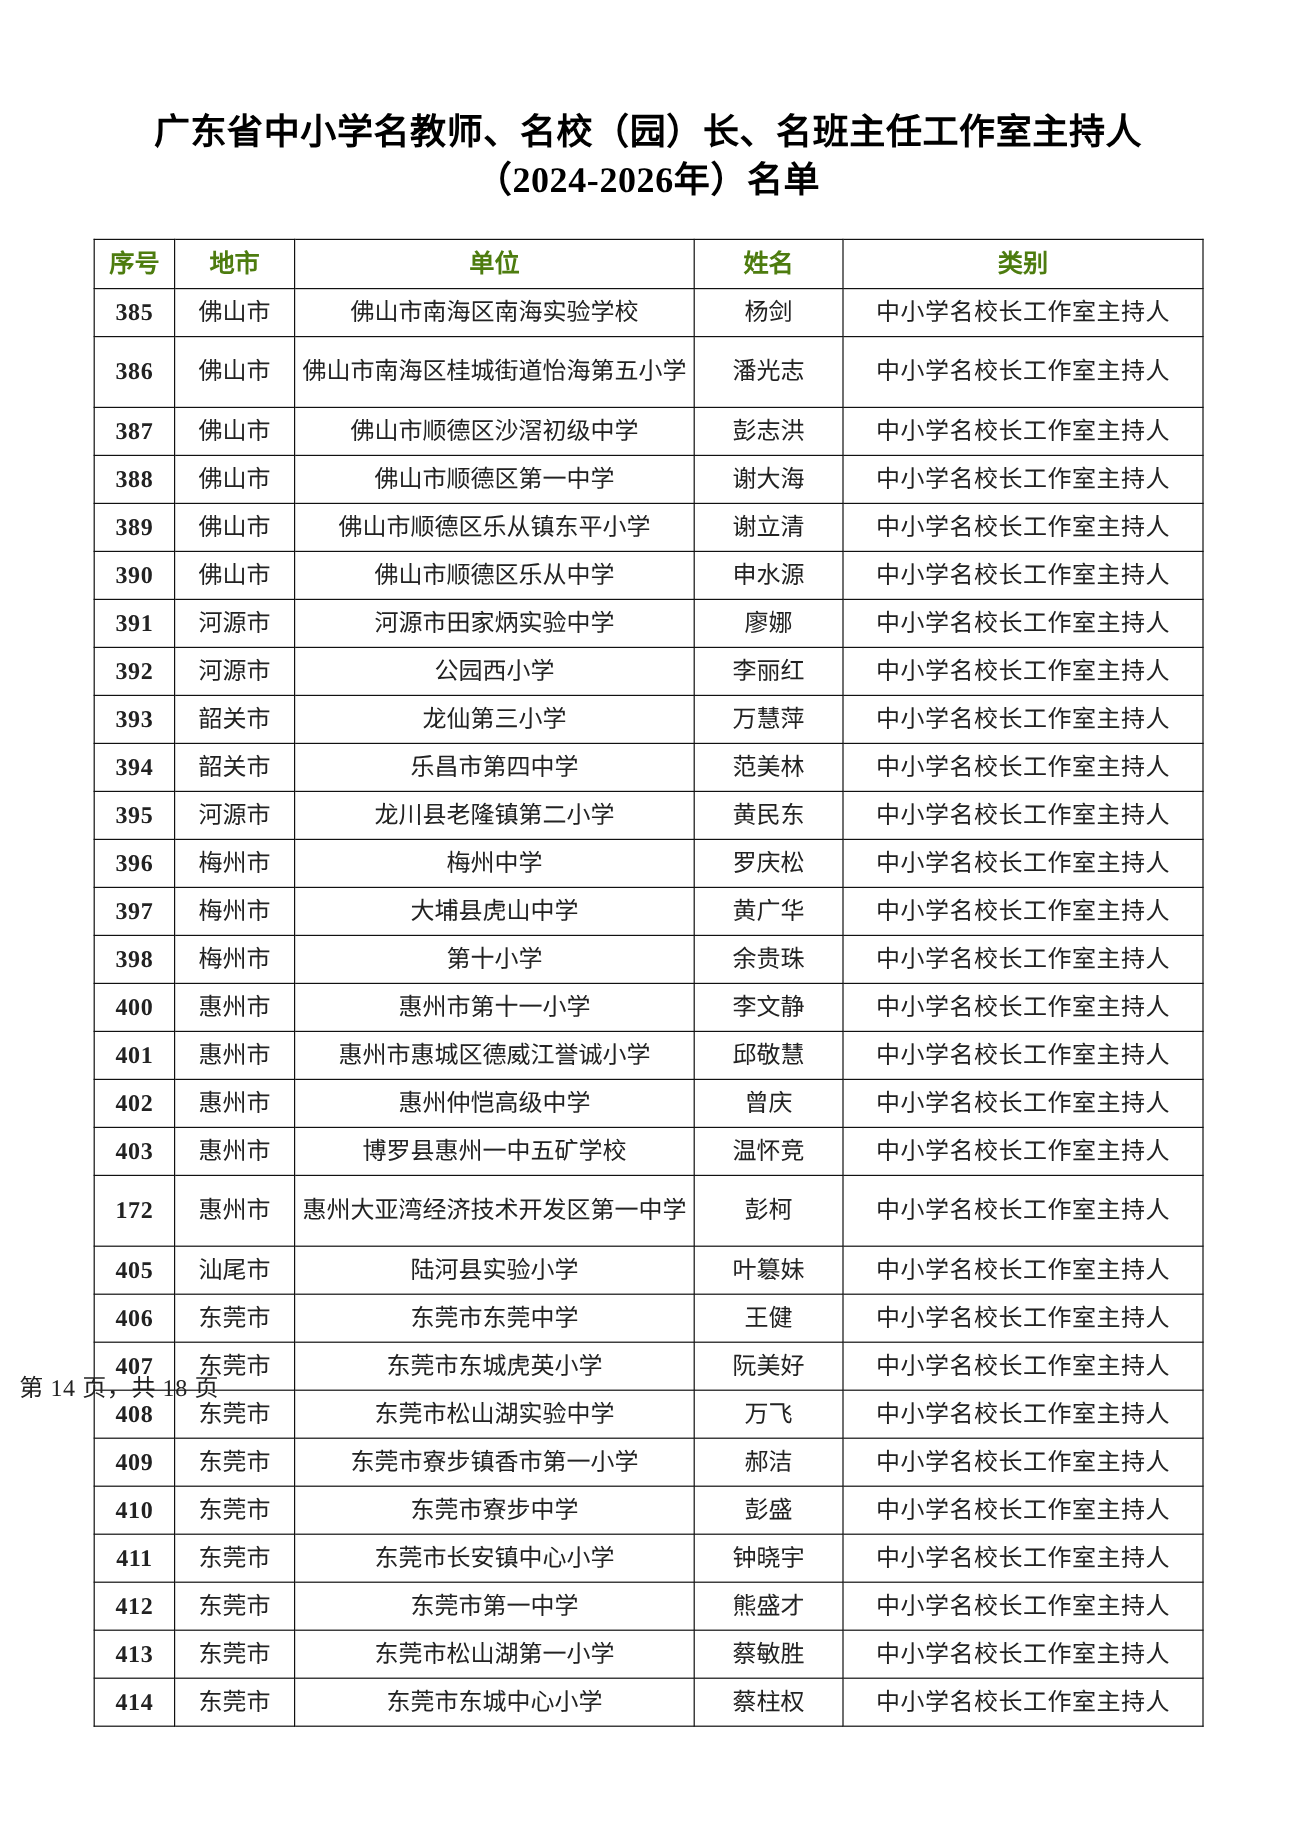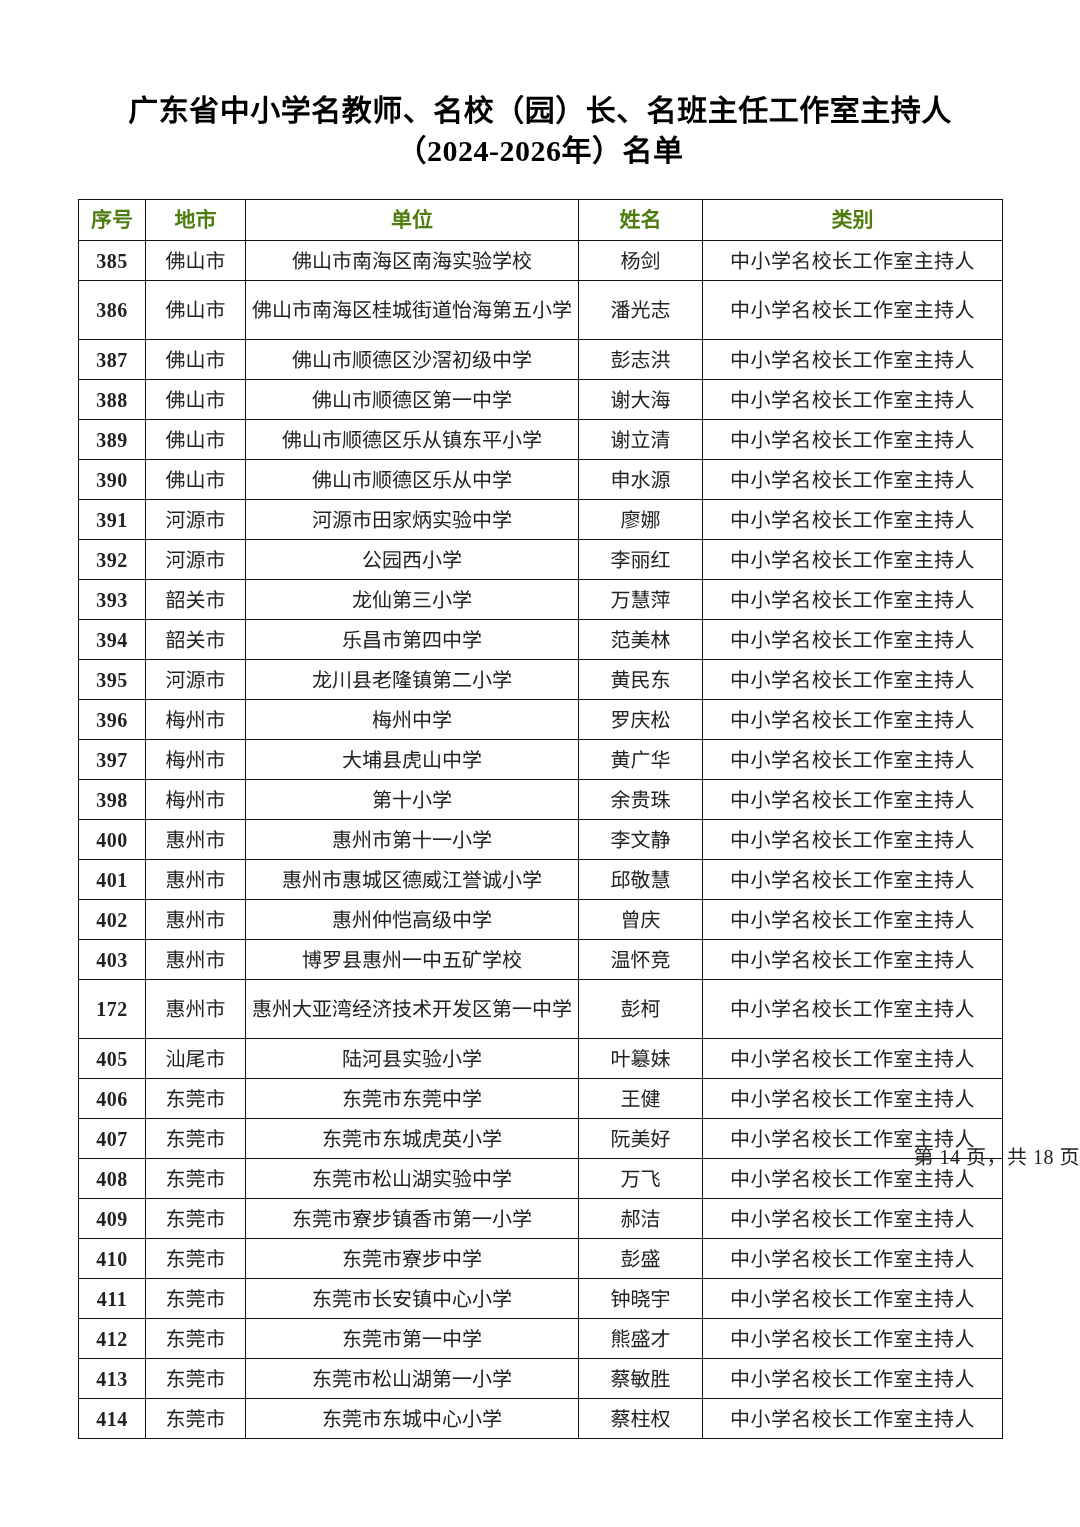--- a/index.html
+++ b/index.html
@@ -87,24 +87,24 @@
 
   td.seq  { font-size: 20px; letter-spacing: 0.5px; font-weight: bold; }
   td.city { font-size: 20px; }
   td.unit { font-size: 20px; }
   td.name { font-size: 20px; margin-top: 20px; }
   td.cat  { font-size: 20px; letter-spacing: 0.4px; }
 
   
   .page-footer {
     position: absolute;
-    left: 0;
+    left: 16px;
     right: 0;
     bottom: 38px;
-    text-align: right;
+    text-align: left;
     font-size: 20px;
     line-height: 26px;
     color: #222;
     letter-spacing: 0.5px;
   }
 </style>
 </head>
 <body>
 
 <div class="page">

